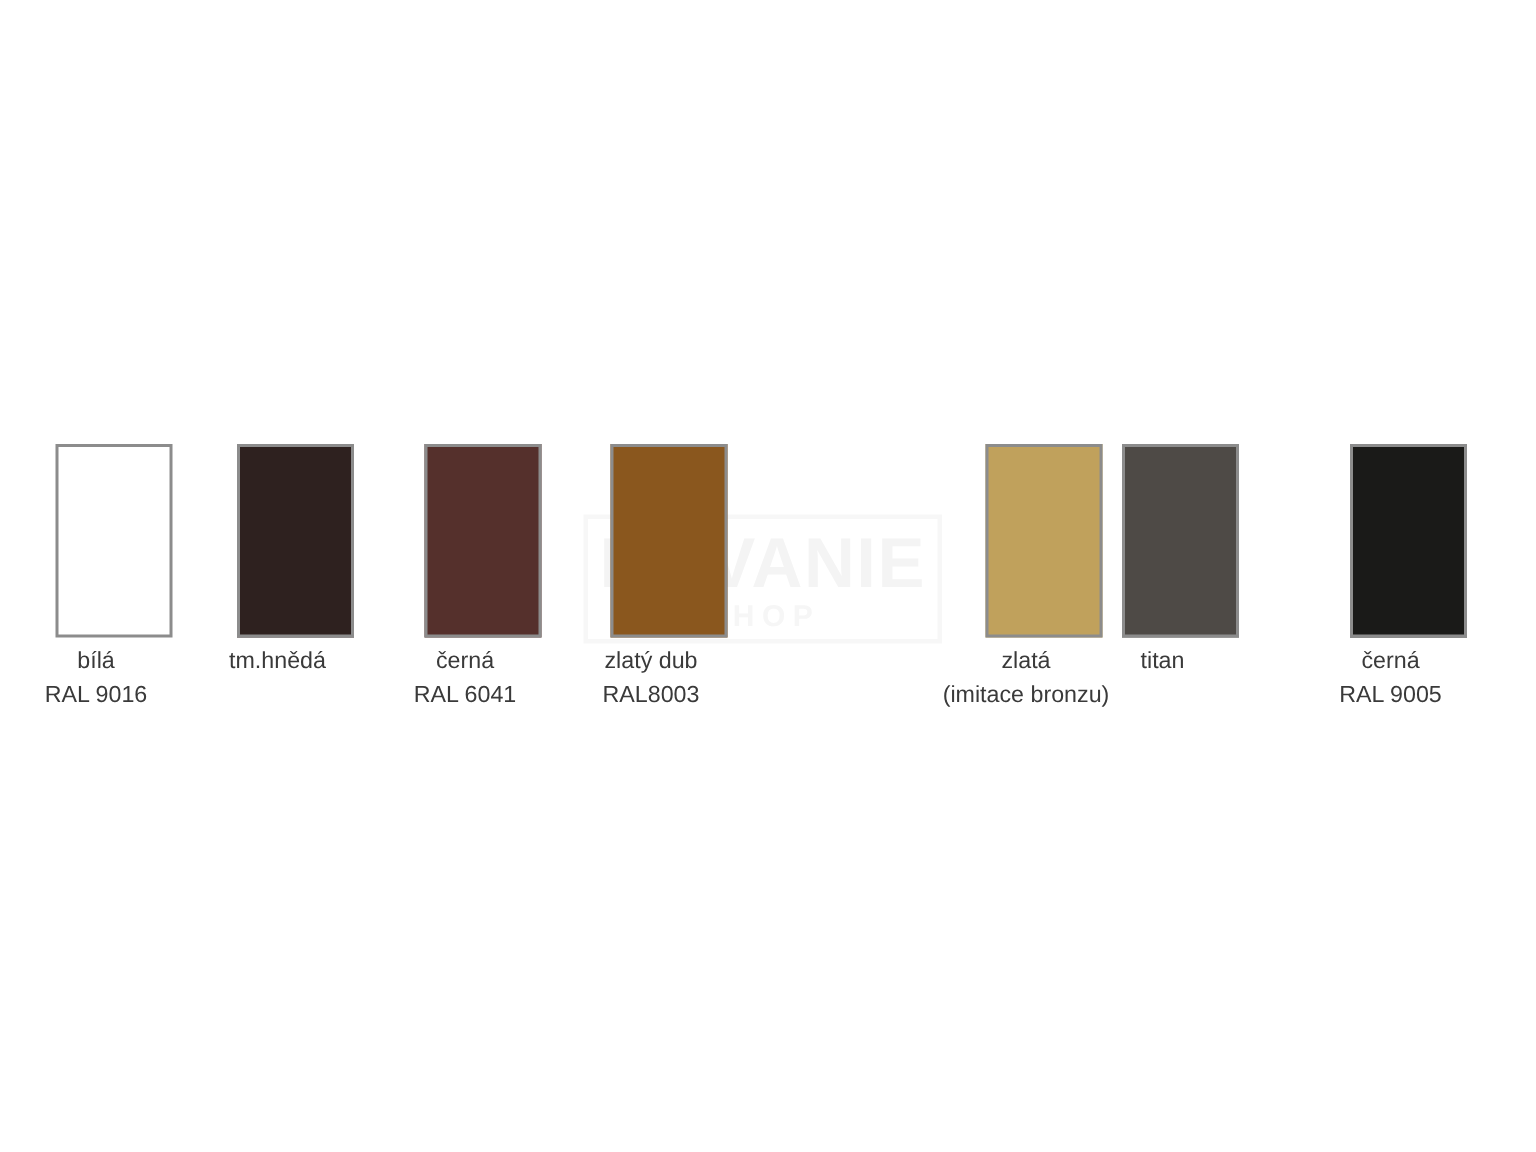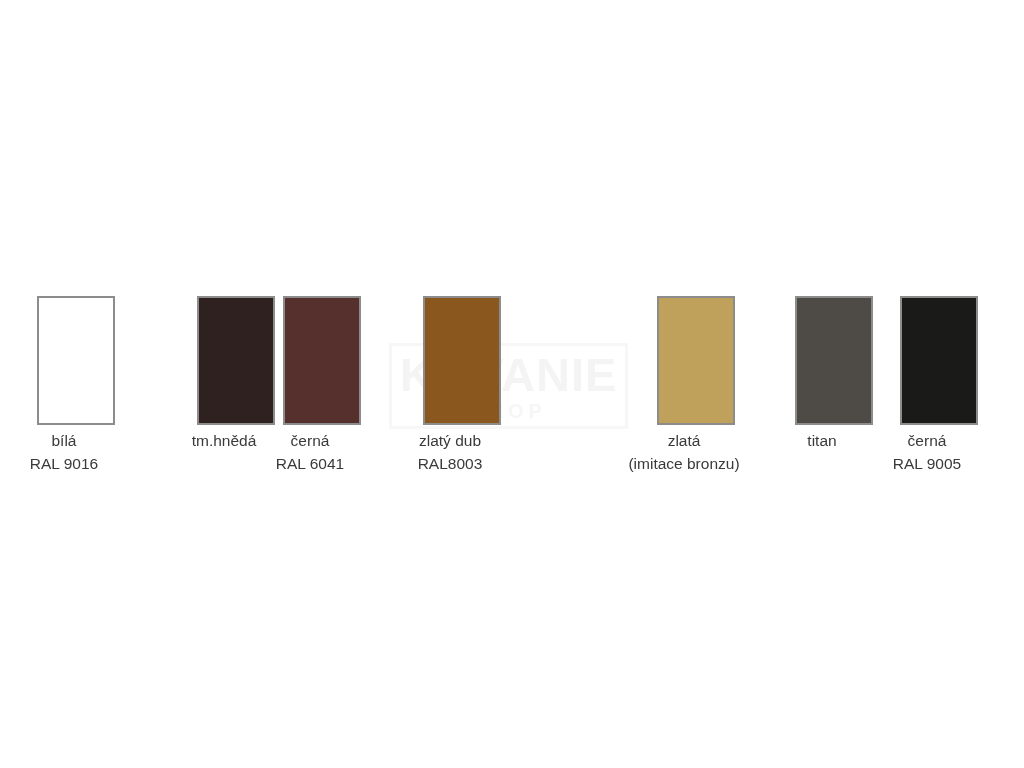--- a/index.html
+++ b/index.html
@@ -129,48 +129,48 @@
   </div>
 
   <div class="swatch-row" id="swatch-row">
       <div class="swatch-item" style="left: 37px;">
         <div class="swatch-chip" style="background: rgb(255, 255, 255); border-color: rgb(140, 140, 140);"></div>
         <div class="swatch-labels">
           <div class="swatch-name" style="color: rgb(58, 58, 58);">bílá</div>
           <div class="swatch-code" style="color: rgb(58, 58, 58);">RAL 9016</div>
         </div>
       </div>
-      <div class="swatch-item" style="left: 158px; margin-left: 39px;">
+      <div class="swatch-item" style="left: 158px;">
         <div class="swatch-chip" style="background: rgb(46, 33, 31); border-color: rgb(140, 140, 140);"></div>
         <div class="swatch-labels">
           <div class="swatch-name" style="color: rgb(58, 58, 58);">tm.hnědá</div>
         </div>
       </div>
       <div class="swatch-item" style="left: 283px;">
         <div class="swatch-chip" style="background: rgb(85, 48, 44); border-color: rgb(140, 140, 140);"></div>
         <div class="swatch-labels">
           <div class="swatch-name" style="color: rgb(58, 58, 58);">černá</div>
           <div class="swatch-code" style="color: rgb(58, 58, 58);">RAL 6041</div>
         </div>
       </div>
-      <div class="swatch-item" style="left: 423px; border-radius: 25px;">
+      <div class="swatch-item" style="left: 407px; border-radius: 25px;">
         <div class="swatch-chip" style="background: rgb(138, 87, 30); border-color: rgb(140, 140, 140);"></div>
         <div class="swatch-labels">
           <div class="swatch-name" style="color: rgb(58, 58, 58);">zlatý dub</div>
           <div class="swatch-code" style="color: rgb(58, 58, 58); text-align: center;">RAL8003</div>
         </div>
       </div>
       <div class="swatch-item" style="left: 657px;">
         <div class="swatch-chip" style="background: rgb(192, 161, 92); border-color: rgb(140, 140, 140);"></div>
         <div class="swatch-labels">
           <div class="swatch-name" style="color: rgb(58, 58, 58);">zlatá</div>
           <div class="swatch-code" style="color: rgb(58, 58, 58);">(imitace bronzu)</div>
         </div>
       </div>
-      <div class="swatch-item" style="left: 795px;">
+      <div class="swatch-item" style="left: 748px;">
         <div class="swatch-chip" style="background: rgb(78, 74, 70); border-color: rgb(140, 140, 140);"></div>
         <div class="swatch-labels">
           <div class="swatch-name" style="color: rgb(58, 58, 58);">titan</div>
         </div>
       </div>
       <div class="swatch-item" style="left: 900px;">
         <div class="swatch-chip" style="background: rgb(26, 26, 24); border-color: rgb(140, 140, 140);"></div>
         <div class="swatch-labels">
           <div class="swatch-name" style="color: rgb(58, 58, 58);">černá</div>
           <div class="swatch-code" style="color: rgb(58, 58, 58);">RAL 9005</div>

